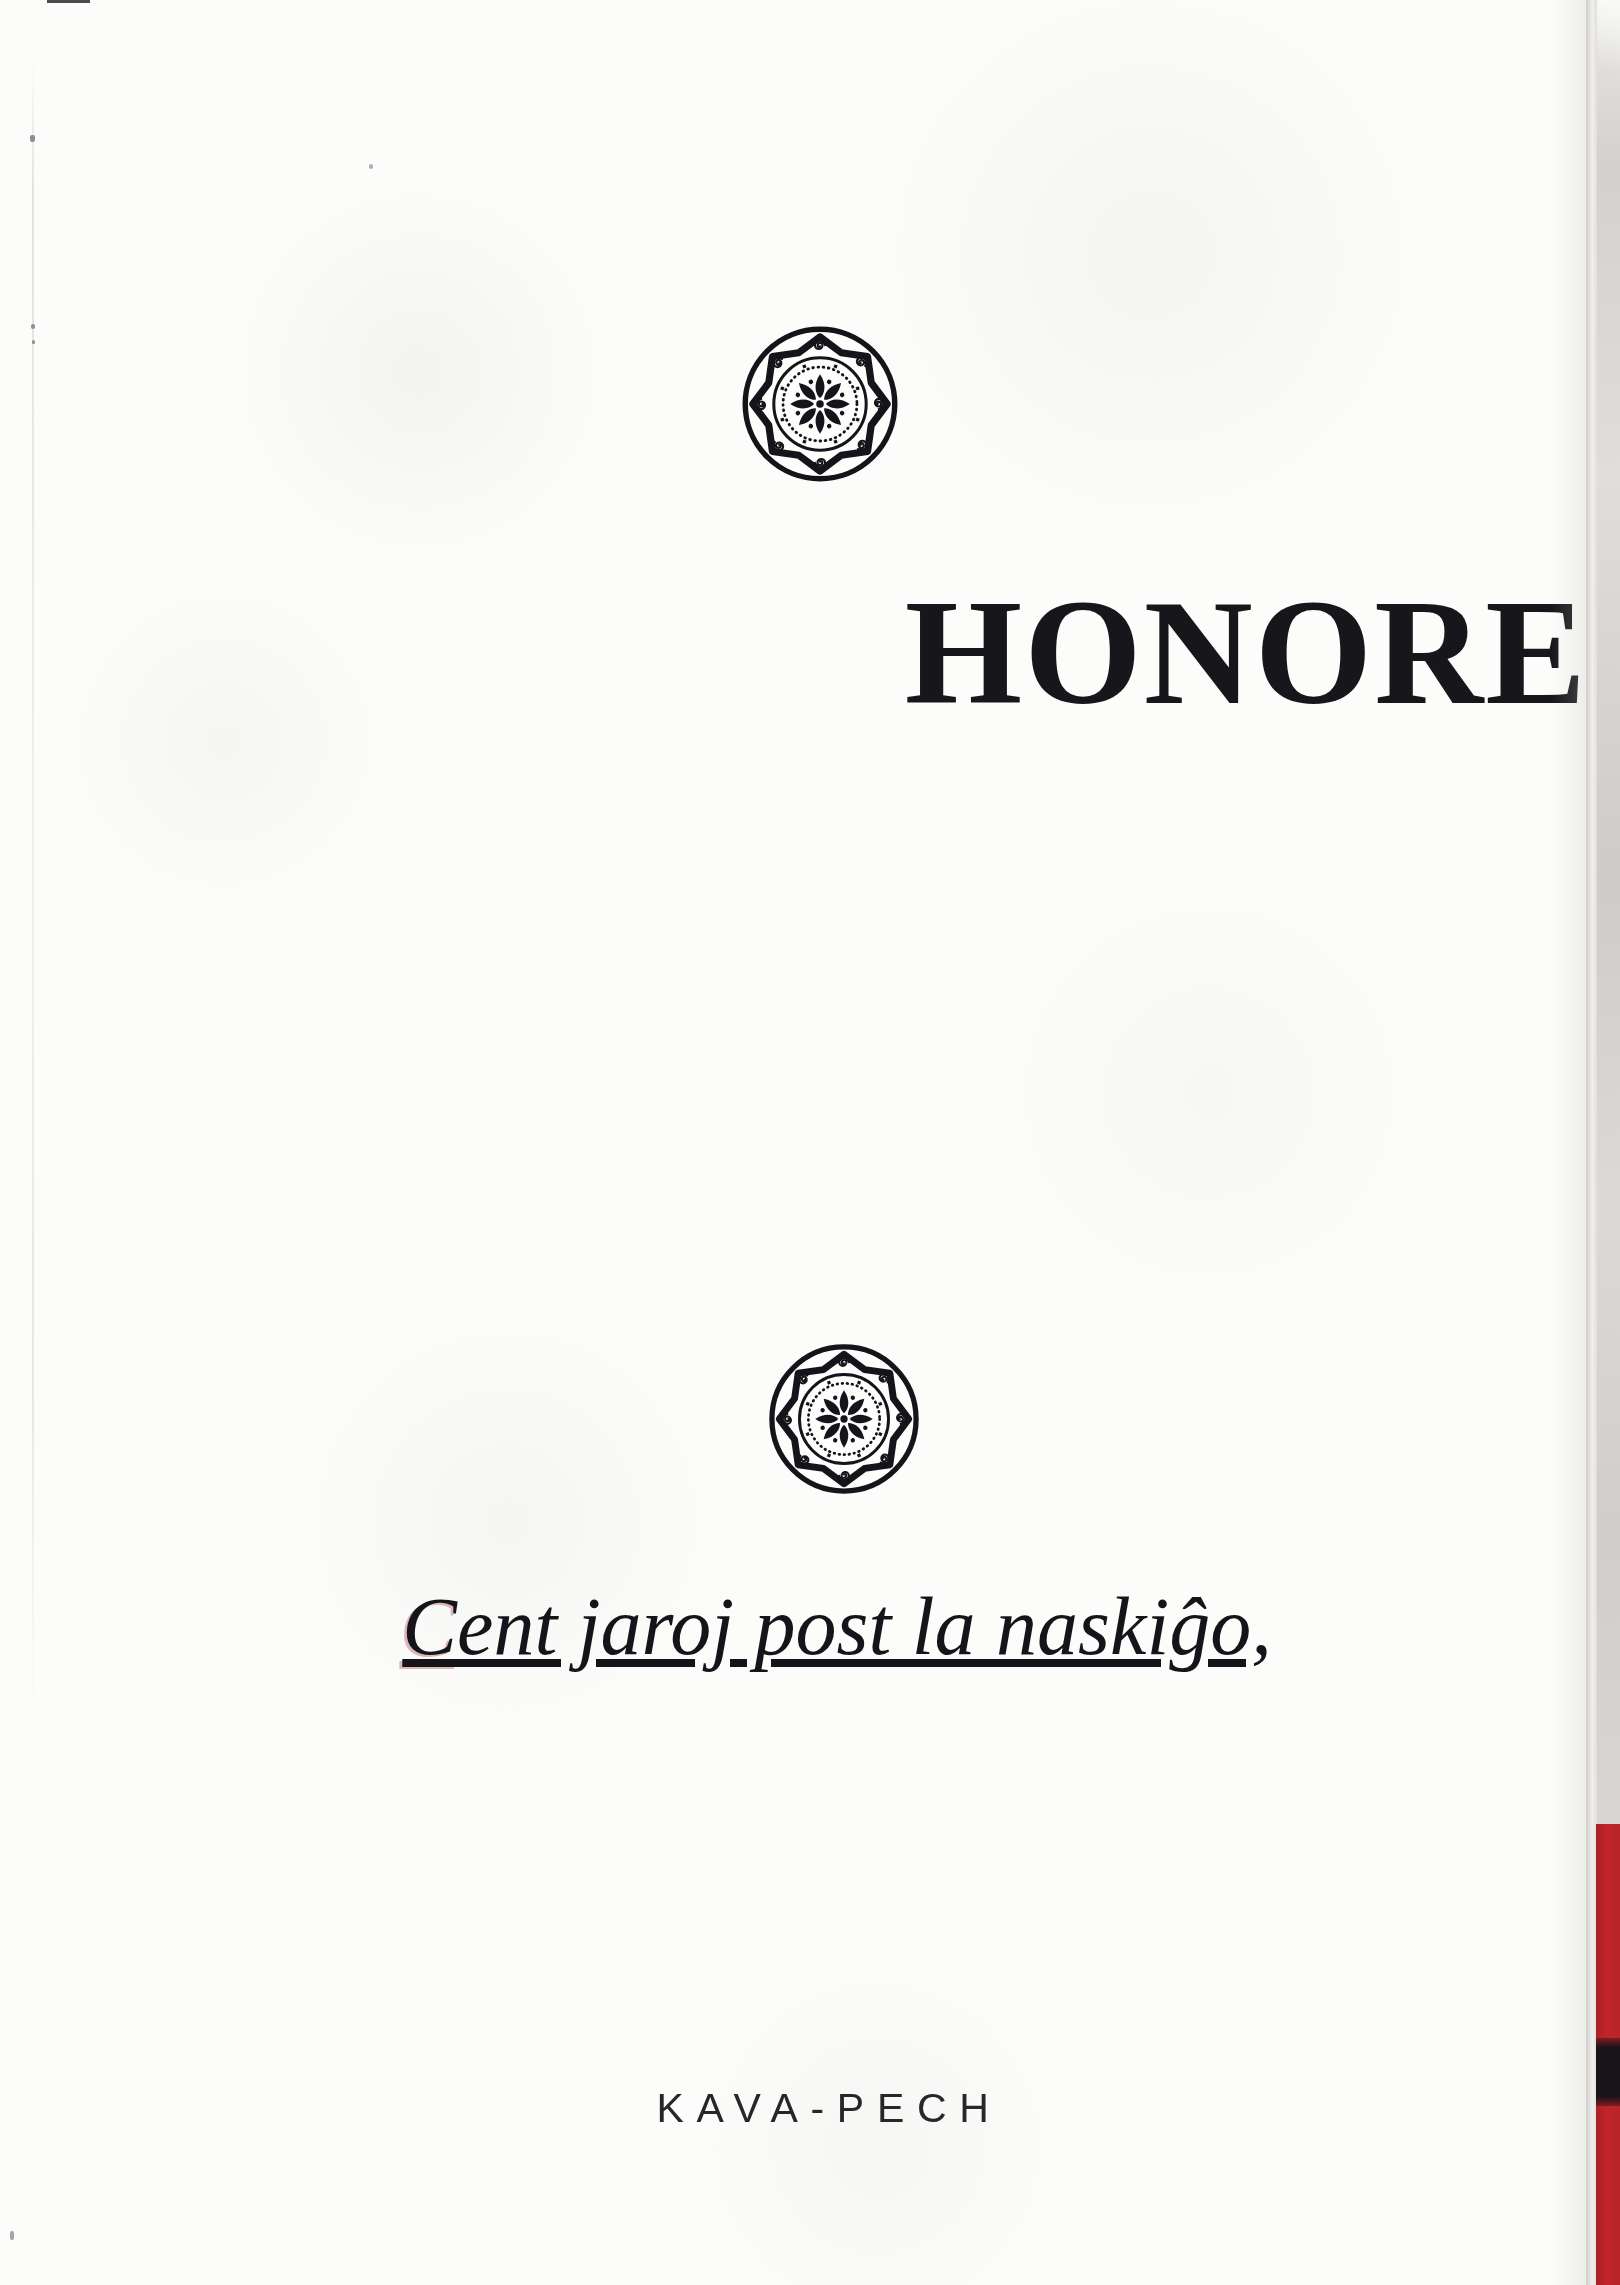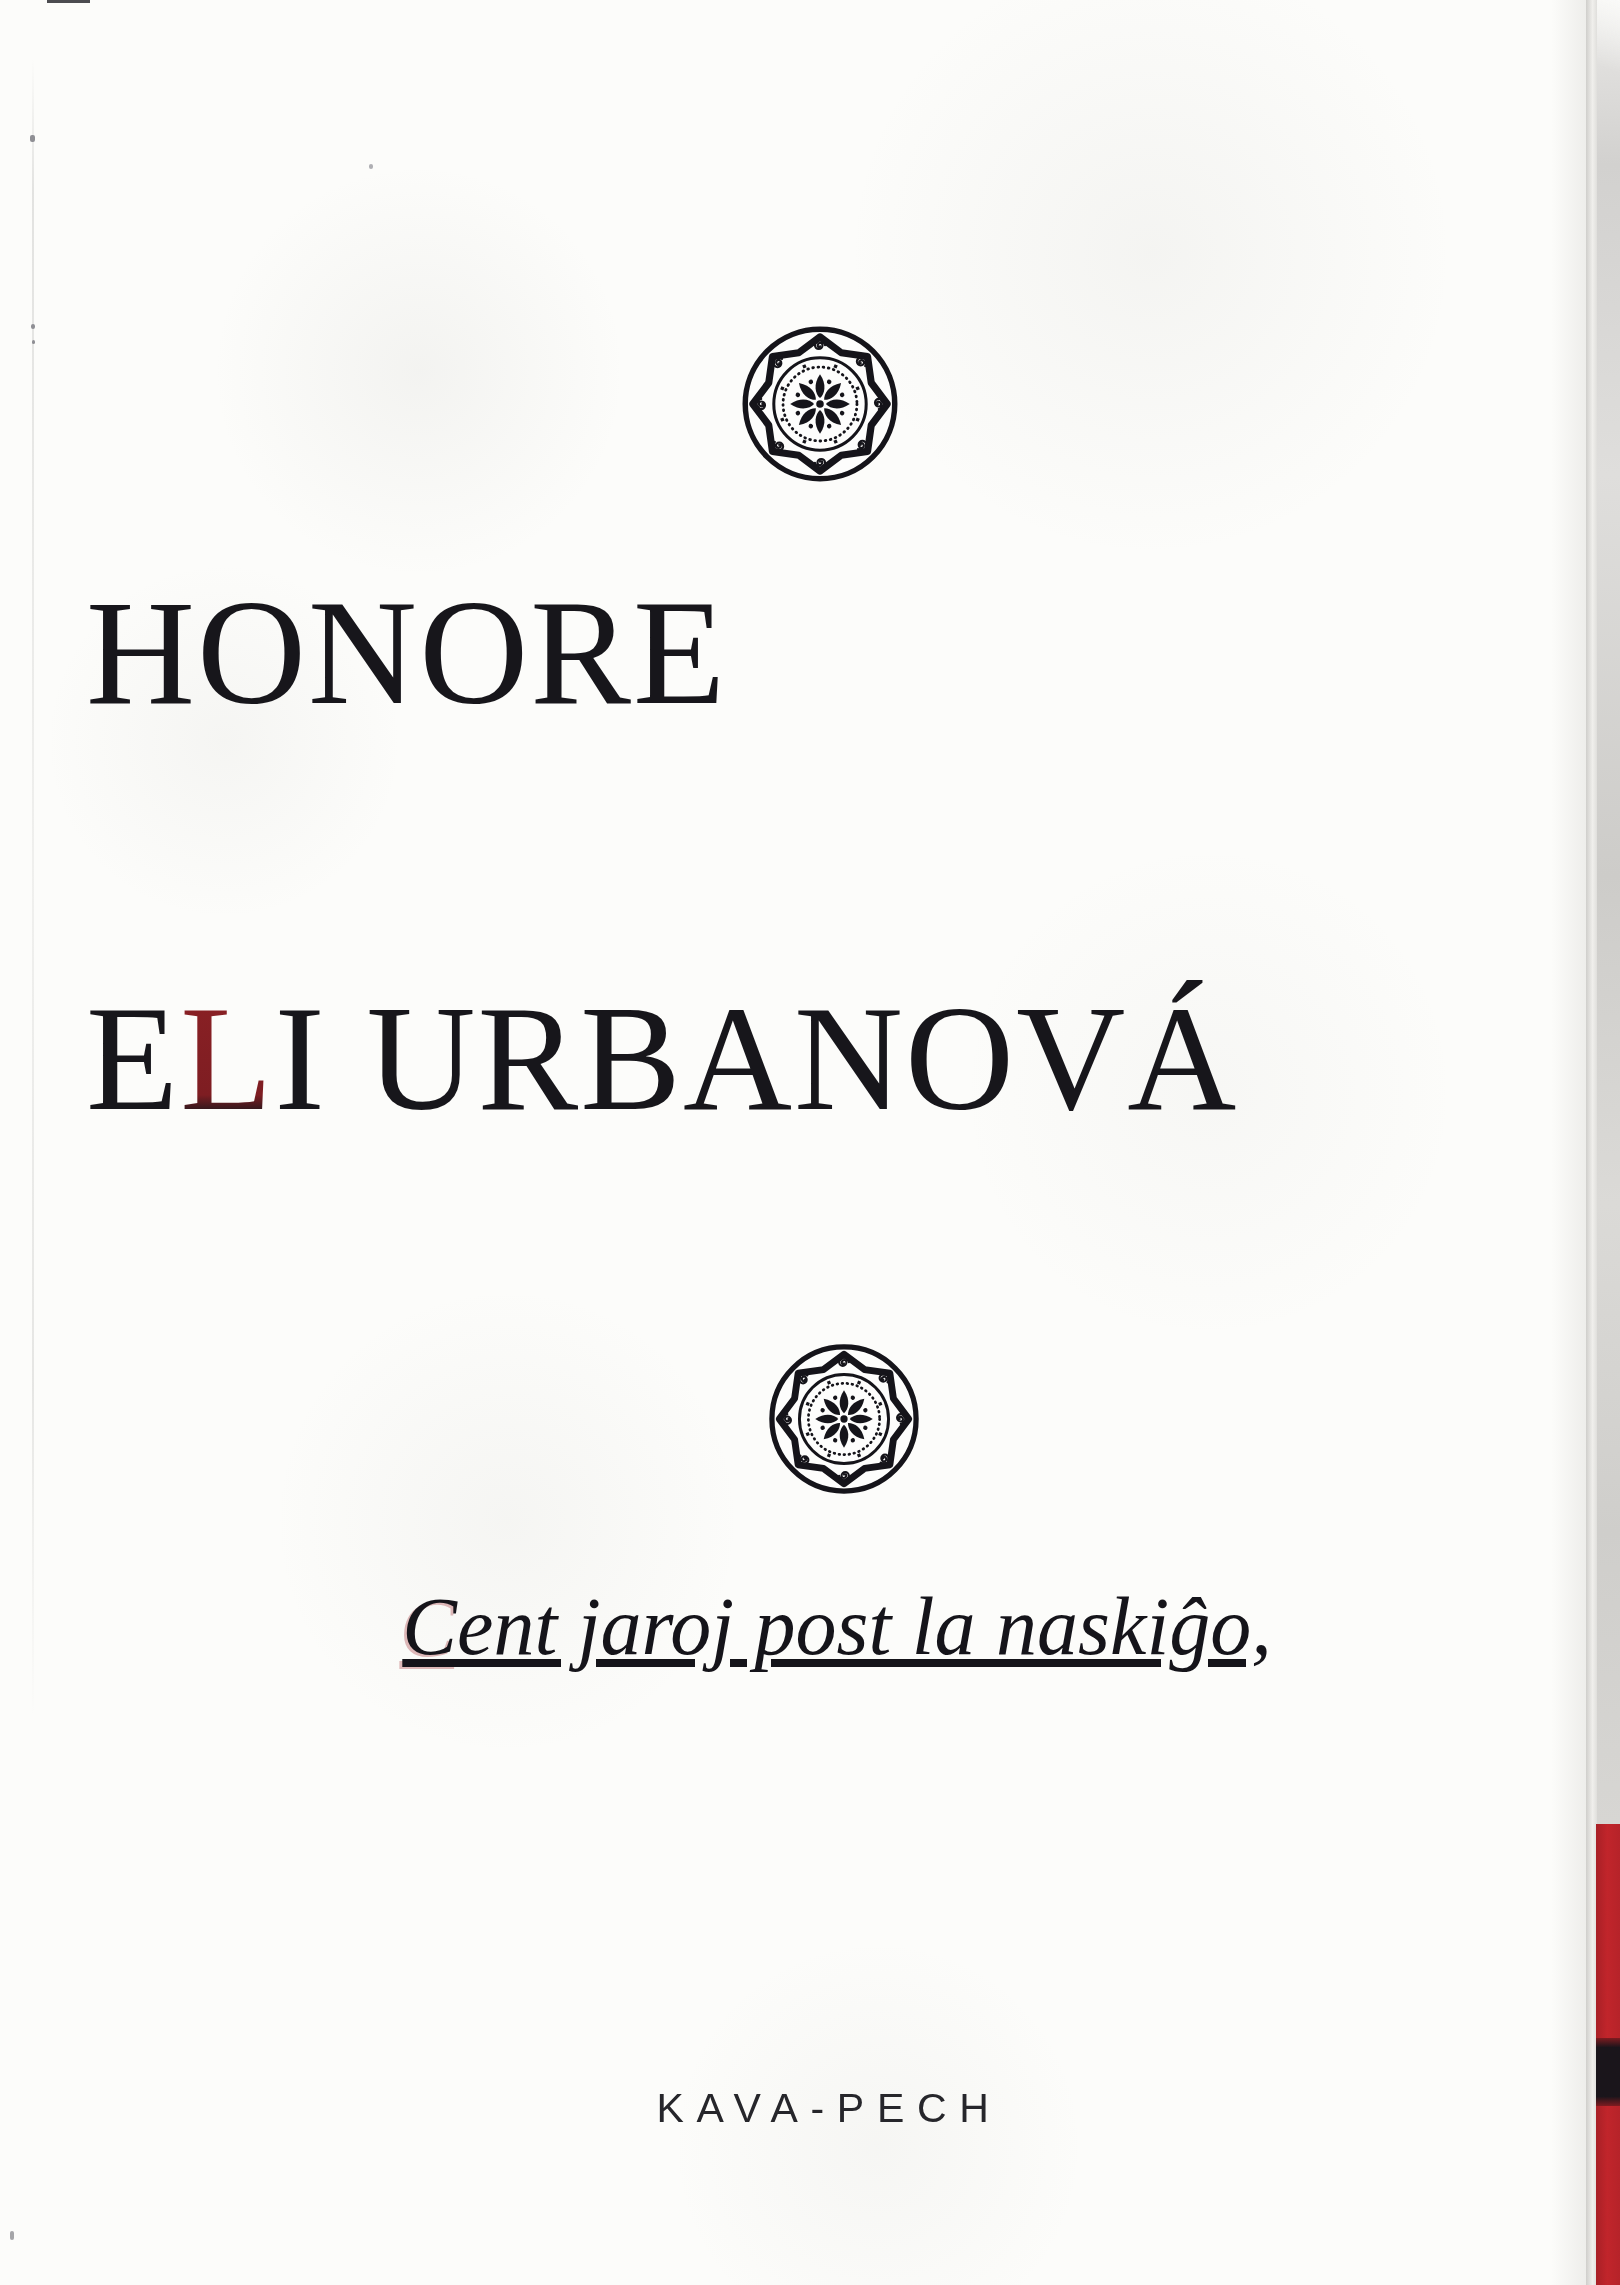--- a/index.html
+++ b/index.html
@@ -54,22 +54,22 @@
   .speck.a { left:30px;  top:135px;  width:4.9px; height:6.8px; }
   .speck.b { left:31px;  top:324px;  width:3.9px; height:4.9px; }
   .speck.c { left:32px;  top:340px;  width:2.9px; height:3.9px; }
   .speck.d { left:369px; top:164px;  width:3.9px; height:4.9px; opacity:.7; }
   .speck.e { left:9.8px;  top:2231px; width:3.9px; height:8.8px; opacity:.8; }
   .top-sliver {
     position:absolute; left:47px; top:0; width:43px; height:2.9px; background:#4c4c50;
   }
 
   .title-line {
-    position:absolute; left:86px; width:1502px; text-align:left;
-    font-size:151px; line-height:1; letter-spacing:2px; font-weight:400;
+    position:absolute; left:86px; width:1502px; text-align:right;
+    font-size:151px; line-height:1; letter-spacing:2px; font-weight:700;
     color:#17161b; white-space:nowrap;
   }
   .title-line.l1 { top:577px; }
   .title-line.l2 { top:778px; }
   .title-line.l3 { top:983px; }
 
   .red-L { color:#8c2125; }
   @supports (-webkit-background-clip: text) {
     .red-L {
       background:linear-gradient(180deg, #8c2125 0%, #7e1d22 72%, #17161b 84%);
@@ -162,21 +162,20 @@
   <div class="speck b"></div>
   <div class="speck c"></div>
   <div class="speck d"></div>
   <div class="speck e"></div>
 
   <svg class="medallion med-top" viewBox="-100 -100 200 200">
     <use href="#medallion"></use>
   </svg>
 
   <div class="title-line l1">HONORE</div>
-  <div class="title-line l3"><span>E</span><span class="red-L">L</span><span>I URBANOVÁ</span></div>
 
   <svg class="medallion med-bottom" viewBox="-100 -100 200 200">
     <use href="#medallion"></use>
   </svg>
 
   <div class="subtitle-line s1"><span class="fringe">C</span><span>ent jaroj post la naskiĝo,</span></div>
 
   <div class="publisher">KAVA-PECH</div>
 
   <div class="page-edge-shadow"></div>

